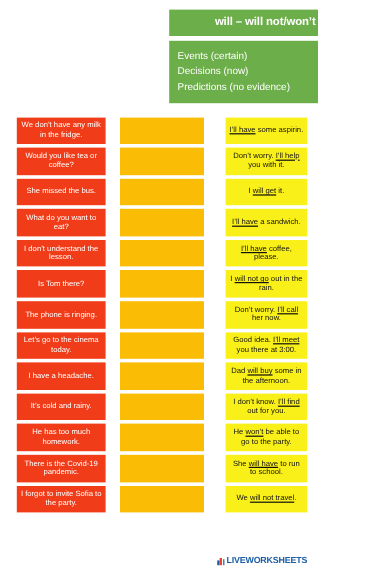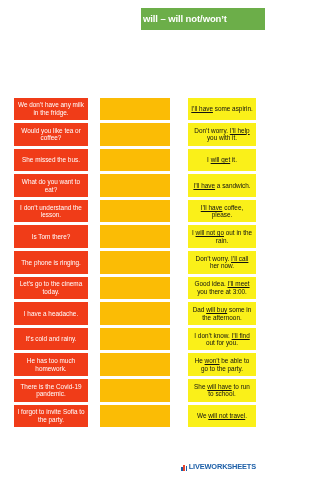--- a/index.html
+++ b/index.html
@@ -20,21 +20,21 @@
     position: absolute;
     left: 141px;
     top: 8px;
     width: 124px;
   }
   .hdr-title {
     background: #6CAE49;
     color: #ffffff;
     font-weight: bold;
     font-size: 9.5px;
-    text-align: left;
+    text-align: right;
     padding: 6px 2px;
     letter-spacing: -0.1px;
     line-height: 1.1;
   }
   .hdr-body {
     background: #6CAE49;
     color: #ffffff;
     font-size: 8.3px;
     line-height: 1.55;
     padding: 6px 7px 7px 7px;
@@ -123,20 +123,25 @@
     font-weight: bold;
     color: #1C5FA8;
     letter-spacing: -0.15px;
   }
 </style>
 </head>
 <body>
 
 <div id="header">
   <div class="hdr-title">will – will not/won’t</div>
+  <div class="hdr-body">
+    <div>Events (certain)</div>
+    <div>Decisions (now)</div>
+    <div>Predictions (no evidence)</div>
+  </div>
 </div>
 
 <div id="rows">
     <div class="row">
       <div class="cell cell-prompt">We don’t have any milk in the fridge.</div>
       <div class="cell cell-drop"></div>
       <div class="cell cell-answer">
         <span><u>I’ll have</u><span> some aspirin.</span></span>
       </div>
     </div>

